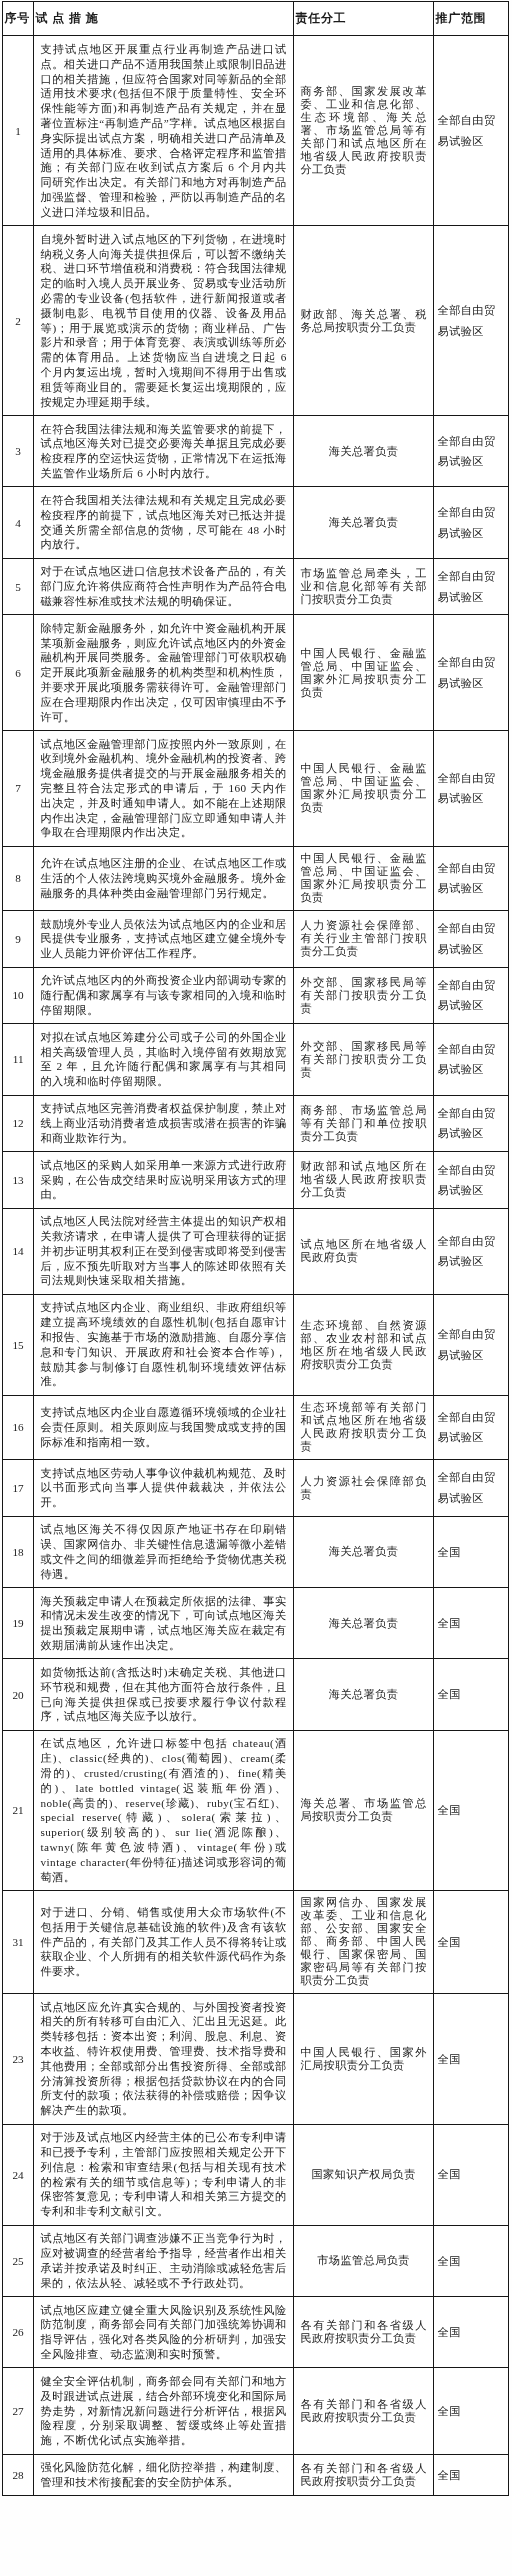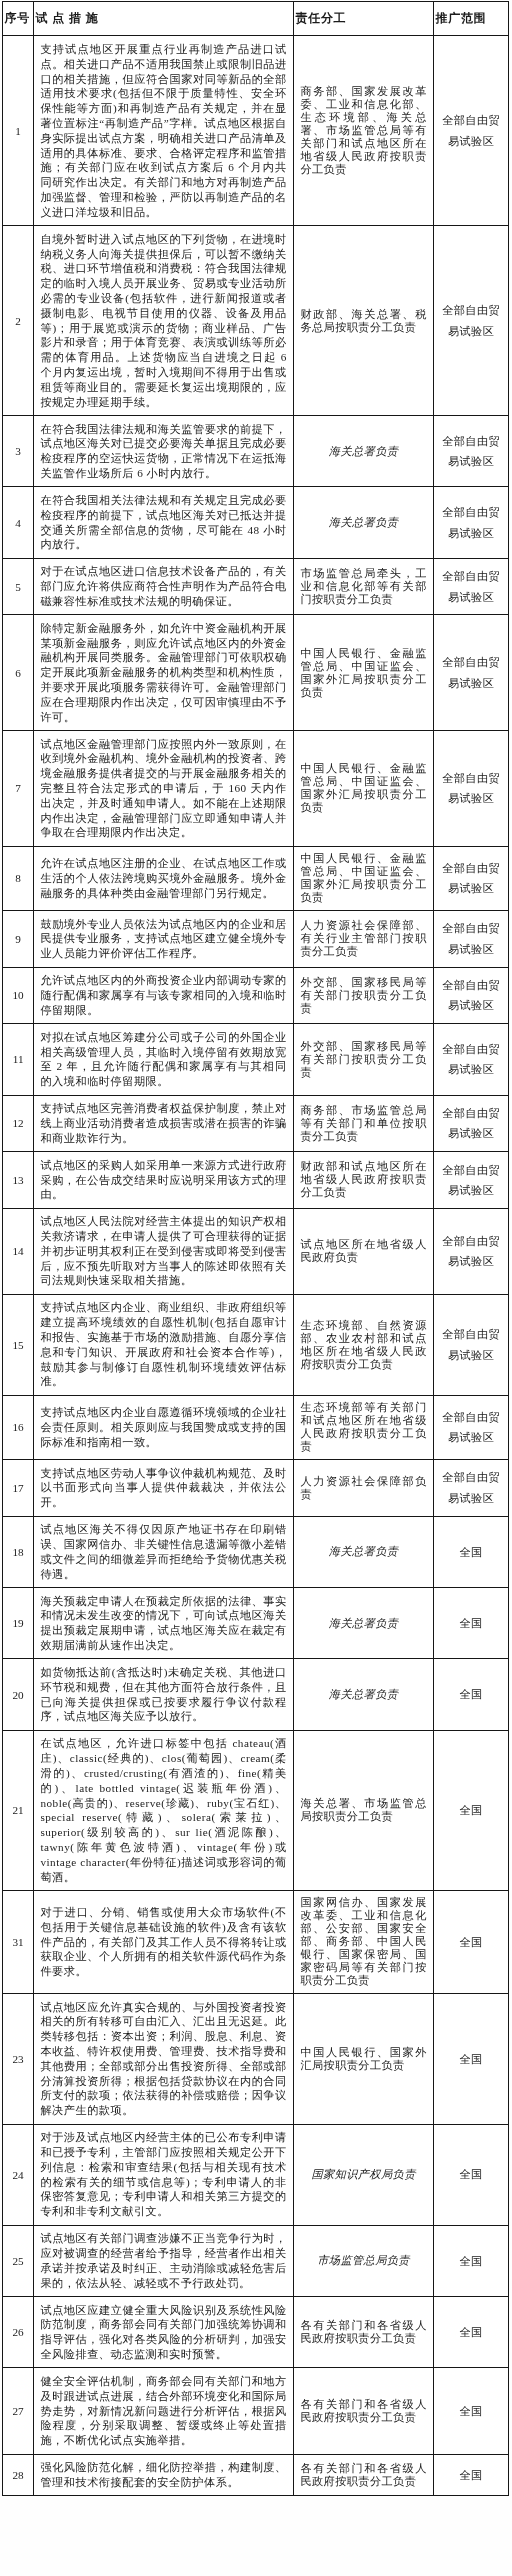--- a/index.html
+++ b/index.html
@@ -73,27 +73,26 @@
     padding: 5.6px 6.3px;
     line-height: 13px;
     letter-spacing: 0.4px;
     text-align: justify;
     text-align-last: left;
     text-justify: inter-character;
   }
   td.col-resp.center {
     text-align: center;
     text-align-last: center;
-    font-style: italic;
   }
   td.col-scope {
     padding: 2.8px 3.5px;
     line-height: 20.4px;
     letter-spacing: 0.4px;
-    text-align: center;
+    text-align: left;
   }
 </style>
 </head>
 <body>
 
 <div class="page">
   <table class="doc-table">
     <colgroup>
       <col class="c-num">
       <col class="c-meas">

